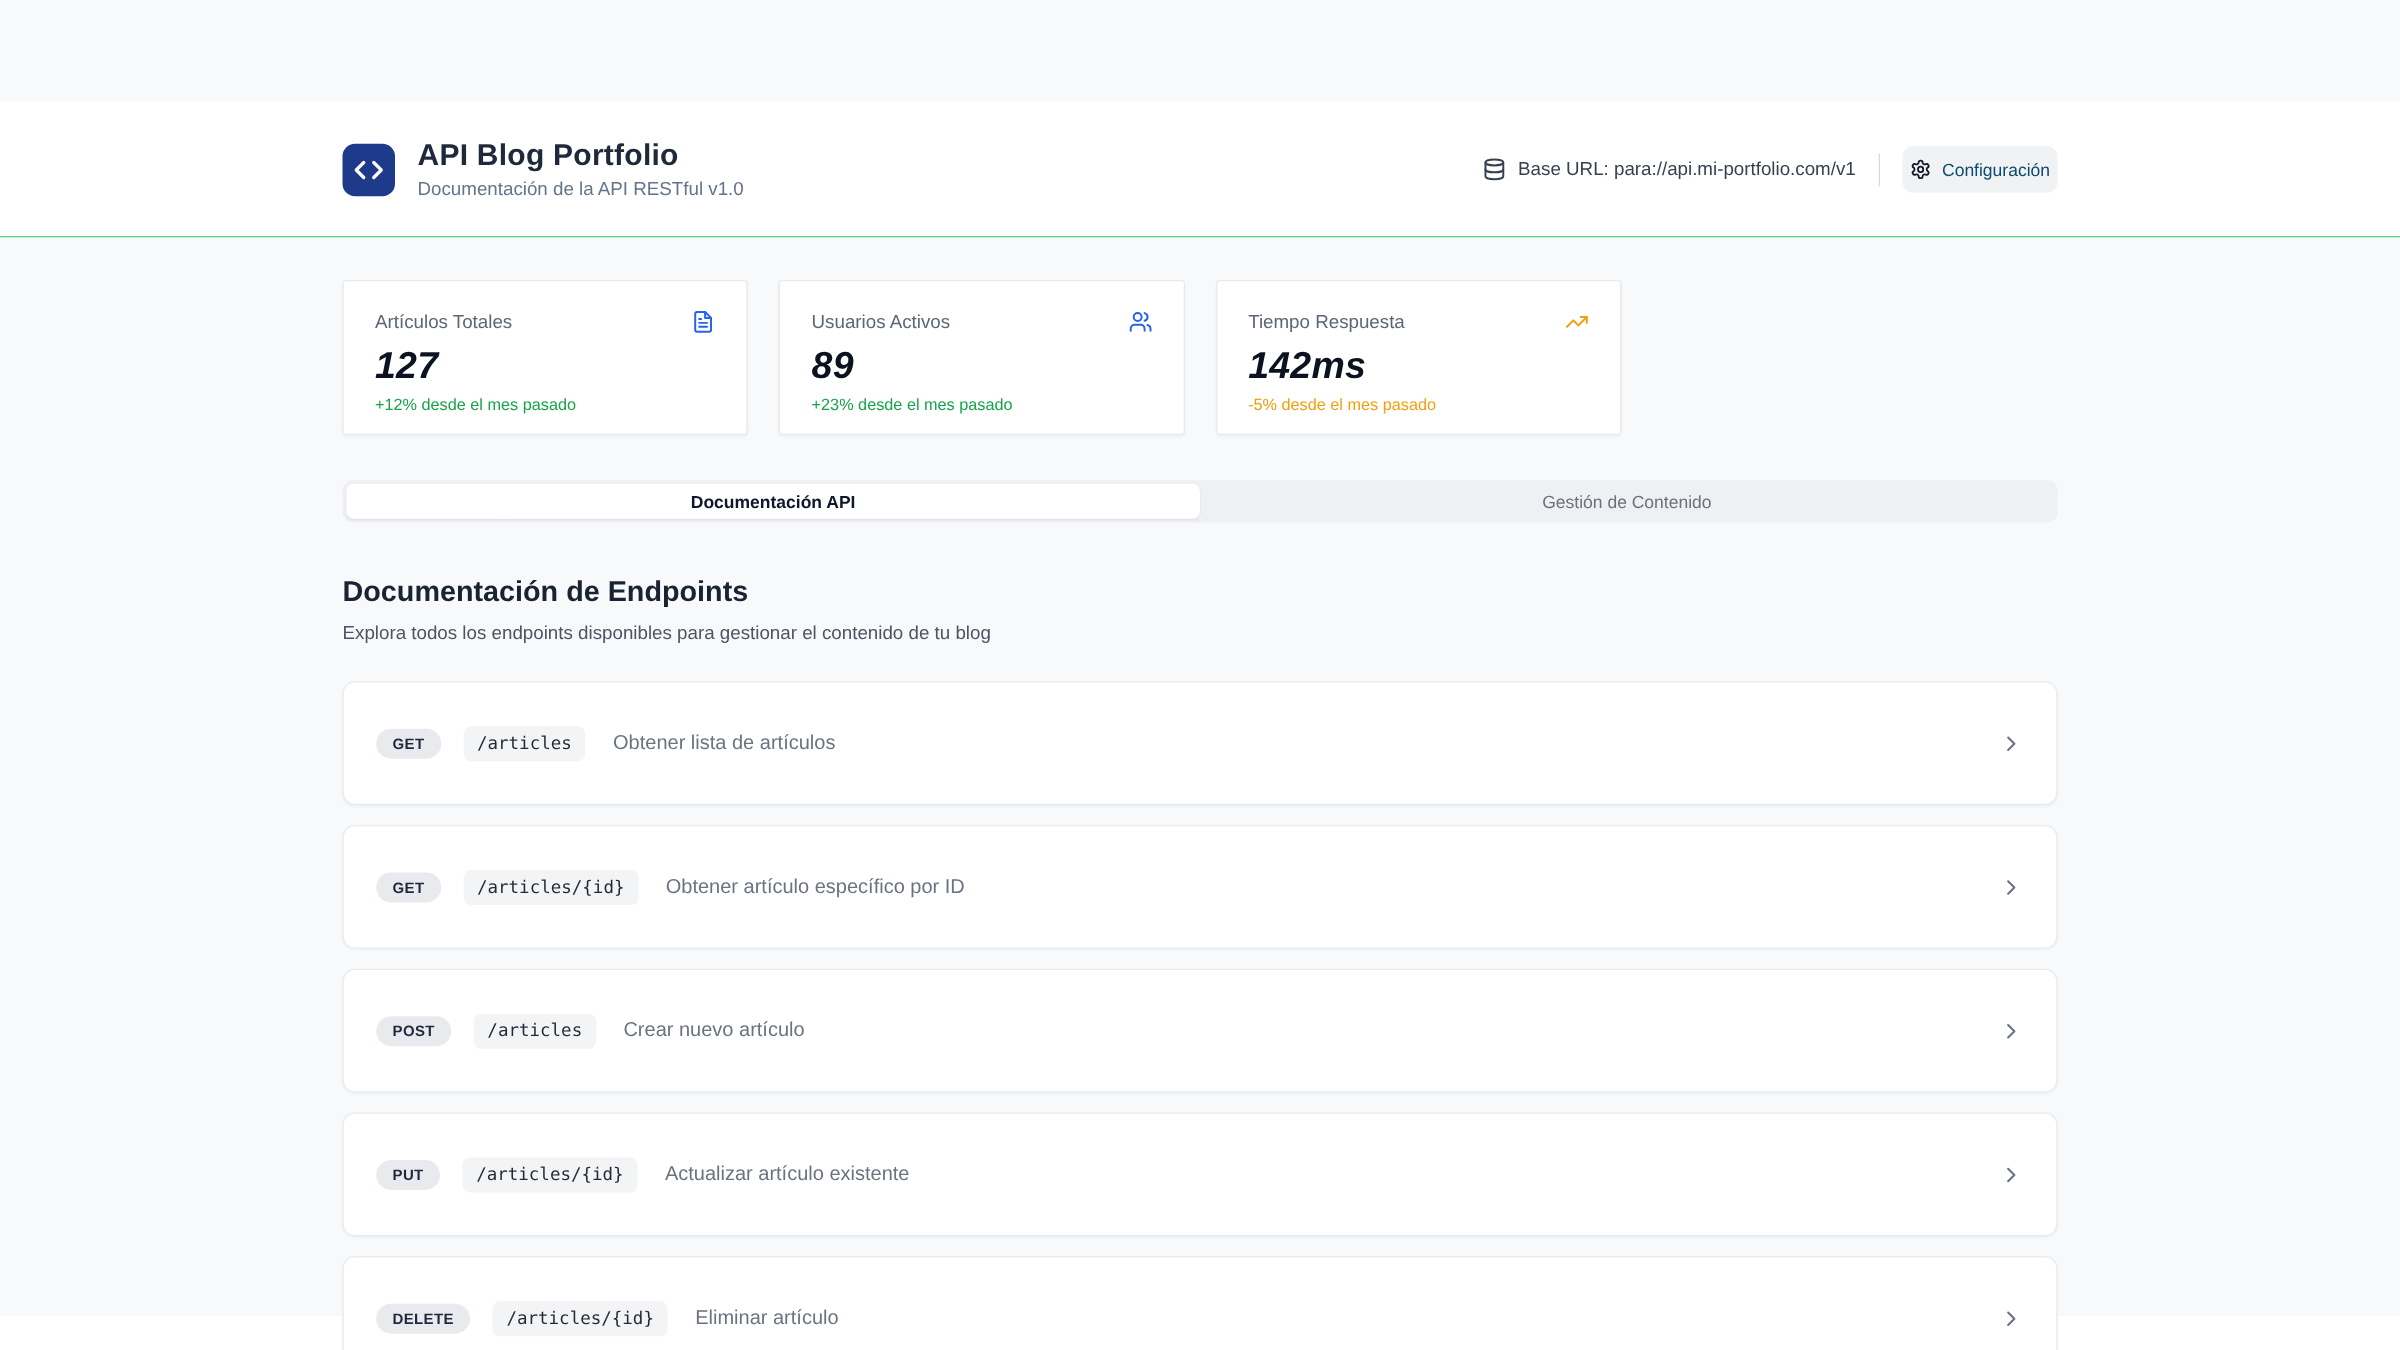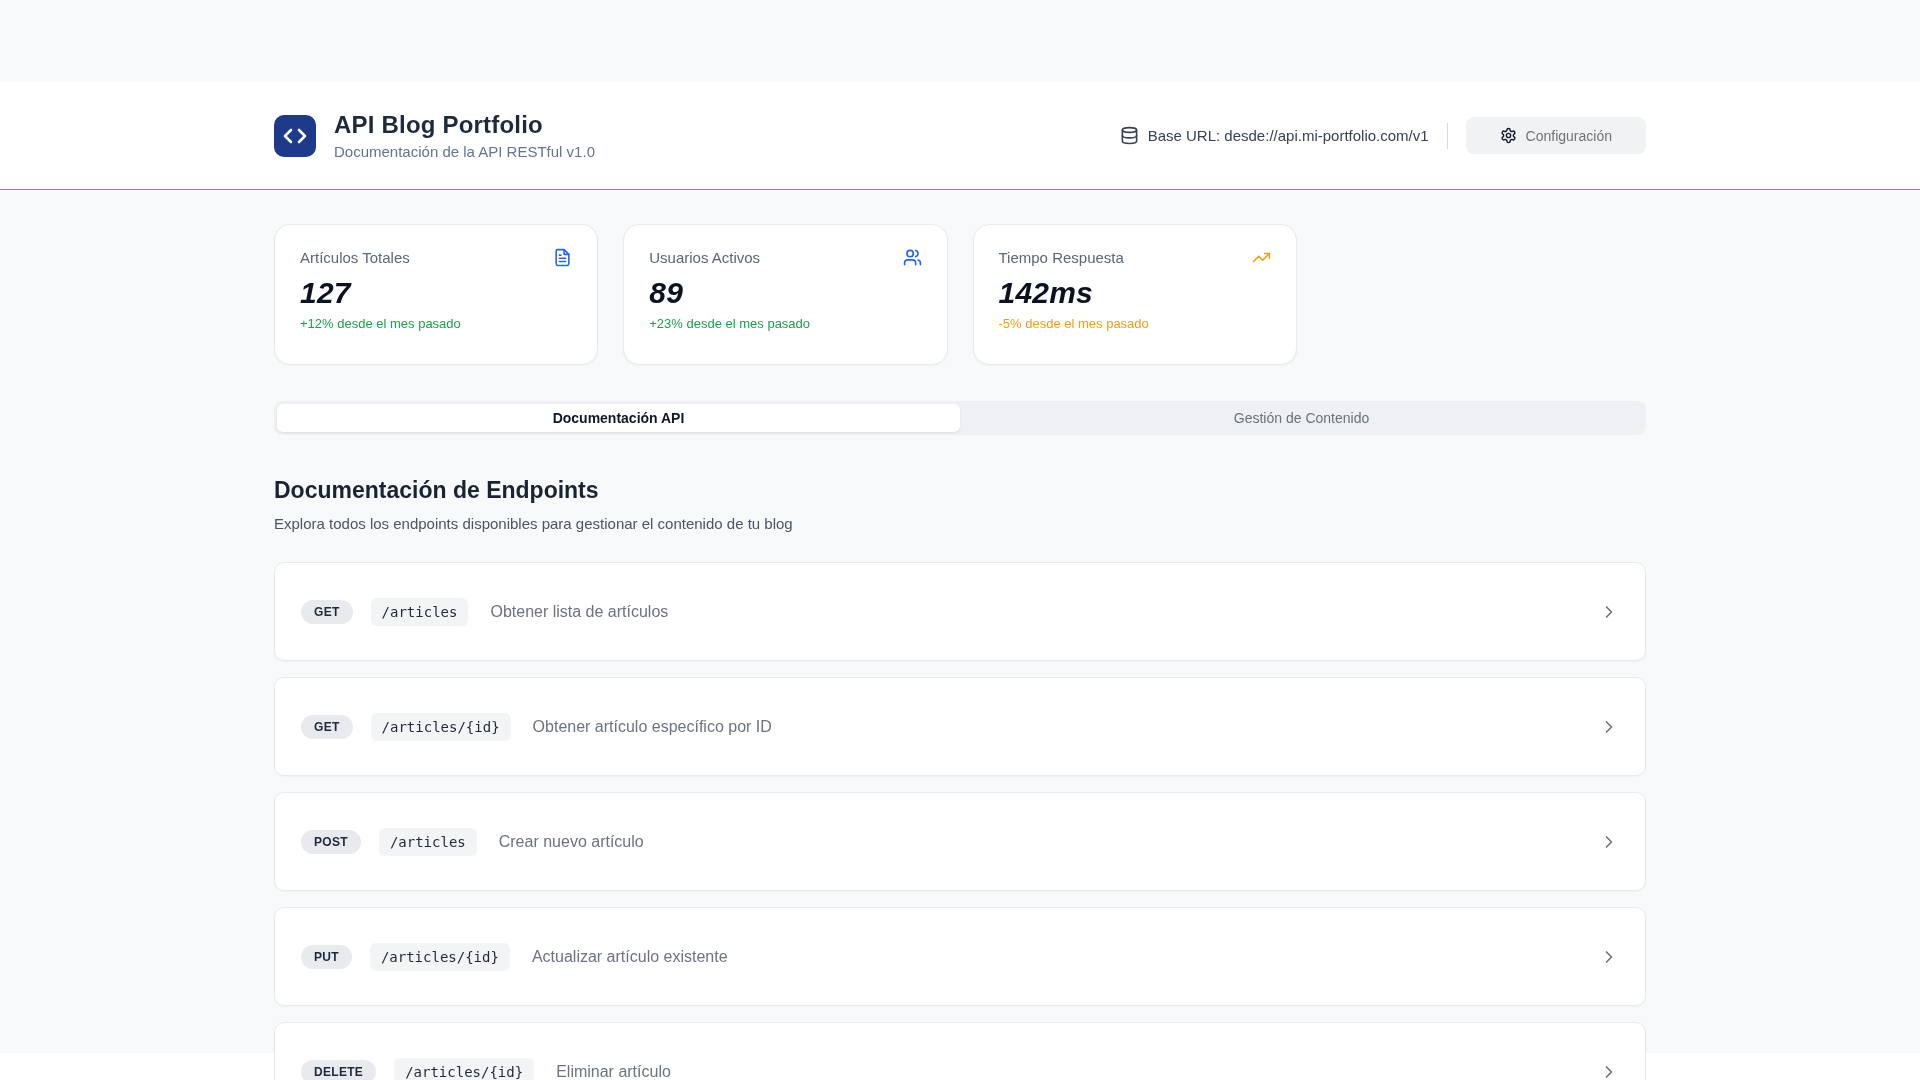--- a/index.html
+++ b/index.html
@@ -10,25 +10,25 @@
   .container { width:1372px; margin:0 auto; }
   .header-inner { display:flex; align-items:center; justify-content:space-between; }
   .brand { display:flex; align-items:center; gap:18px; }
   .brand-logo { width:42px; height:42px; border-radius:10px; background:#1e3a8a; display:flex; align-items:center; justify-content:center; flex:0 0 auto; }
   .brand-title { font-size:24px; font-weight:700; color:#1e293b; letter-spacing:.2px; }
   .brand-subtitle { font-size:15px; color:#64748b; margin-top:4px; }
   .header-right { display:flex; align-items:center; gap:18px; }
   .base-url { display:flex; align-items:center; gap:9px; font-size:15px; color:#374151; }
   .v-divider { width:1px; height:26px; background:#d6dae0; }
   .config-btn { display:flex; align-items:center; gap:9px; background:#f1f2f4; border:none; border-radius:8px;
-    padding:10px 34px; font-size:14px; color:#737373; font-family:inherit; cursor:pointer; }
+    padding:10px 6px; font-size:14px; color:#0c4a6e; font-family:inherit; cursor:pointer; }
   .main { background:#f8f9fa; height:863px; }
   .main .container { padding-top:34px; }
   .stats-grid { display:grid; grid-template-columns:repeat(4,1fr); gap:25px; }
-  .stat-card { background:#ffffff; border:1px solid #e8eaee; border-radius:16px; padding:23px 25px; height:141px;
+  .stat-card { background:#ffffff; border:1px solid #e8eaee; border-radius:3px; padding:23px 25px; height:124px;
     box-shadow:0 1px 2px rgba(16,24,40,.04); }
   .stat-top { display:flex; align-items:center; justify-content:space-between; }
   .stat-label { font-size:15px; color:#5b6676; }
   .stat-value { font-size:30px; font-weight:700; color:#0b1220; margin-top:9px; letter-spacing:.2px;font-style:italic; }
   .stat-change { font-size:13px; margin-top:6px; }
   .change-up { color:#16a34a; }
   .change-warn { color:#f59e0b; }
   .tabs { margin-top:36px; background:#eef0f4; border-radius:8px; padding:3px; display:flex; height:34px; }
   .tab { flex:1; display:flex; align-items:center; justify-content:center; font-size:14px; color:#68727f;
     border-radius:6px; cursor:pointer; }
@@ -70,21 +70,21 @@
     </div>
     <div class="header-right">
       <div class="base-url">
         <span>
           <svg width="19" height="19" viewBox="0 0 24 24" fill="none" stroke="#374151" stroke-width="2" stroke-linecap="round" stroke-linejoin="round">
             <ellipse cx="12" cy="5" rx="9" ry="3"></ellipse>
             <path d="M3 5v14c0 1.66 4 3 9 3s9-1.34 9-3V5"></path>
             <path d="M3 12c0 1.66 4 3 9 3s9-1.34 9-3"></path>
           </svg>
         </span>
-        <span>Base URL: desde://api.mi-portfolio.com/v1</span>
+        <span>Base URL: para://api.mi-portfolio.com/v1</span>
       </div>
       <div class="v-divider"></div>
       <button class="config-btn">
         <span>
           <svg width="17" height="17" viewBox="0 0 24 24" fill="none" stroke="#111827" stroke-width="2" stroke-linecap="round" stroke-linejoin="round">
             <path d="M12.22 2h-.44a2 2 0 0 0-2 2v.18a2 2 0 0 1-1 1.73l-.43.25a2 2 0 0 1-2 0l-.15-.08a2 2 0 0 0-2.73.73l-.22.38a2 2 0 0 0 .73 2.73l.15.1a2 2 0 0 1 1 1.72v.51a2 2 0 0 1-1 1.74l-.15.09a2 2 0 0 0-.73 2.73l.22.38a2 2 0 0 0 2.73.73l.15-.08a2 2 0 0 1 2 0l.43.25a2 2 0 0 1 1 1.73V20a2 2 0 0 0 2 2h.44a2 2 0 0 0 2-2v-.18a2 2 0 0 1 1-1.73l.43-.25a2 2 0 0 1 2 0l.15.08a2 2 0 0 0 2.73-.73l.22-.39a2 2 0 0 0-.73-2.73l-.15-.08a2 2 0 0 1-1-1.74v-.5a2 2 0 0 1 1-1.74l.15-.09a2 2 0 0 0 .73-2.73l-.22-.38a2 2 0 0 0-2.73-.73l-.15.08a2 2 0 0 1-2 0l-.43-.25a2 2 0 0 1-1-1.73V4a2 2 0 0 0-2-2z"></path>
             <circle cx="12" cy="12" r="3"></circle>
           </svg>
         </span>
         <span>Configuración</span>

